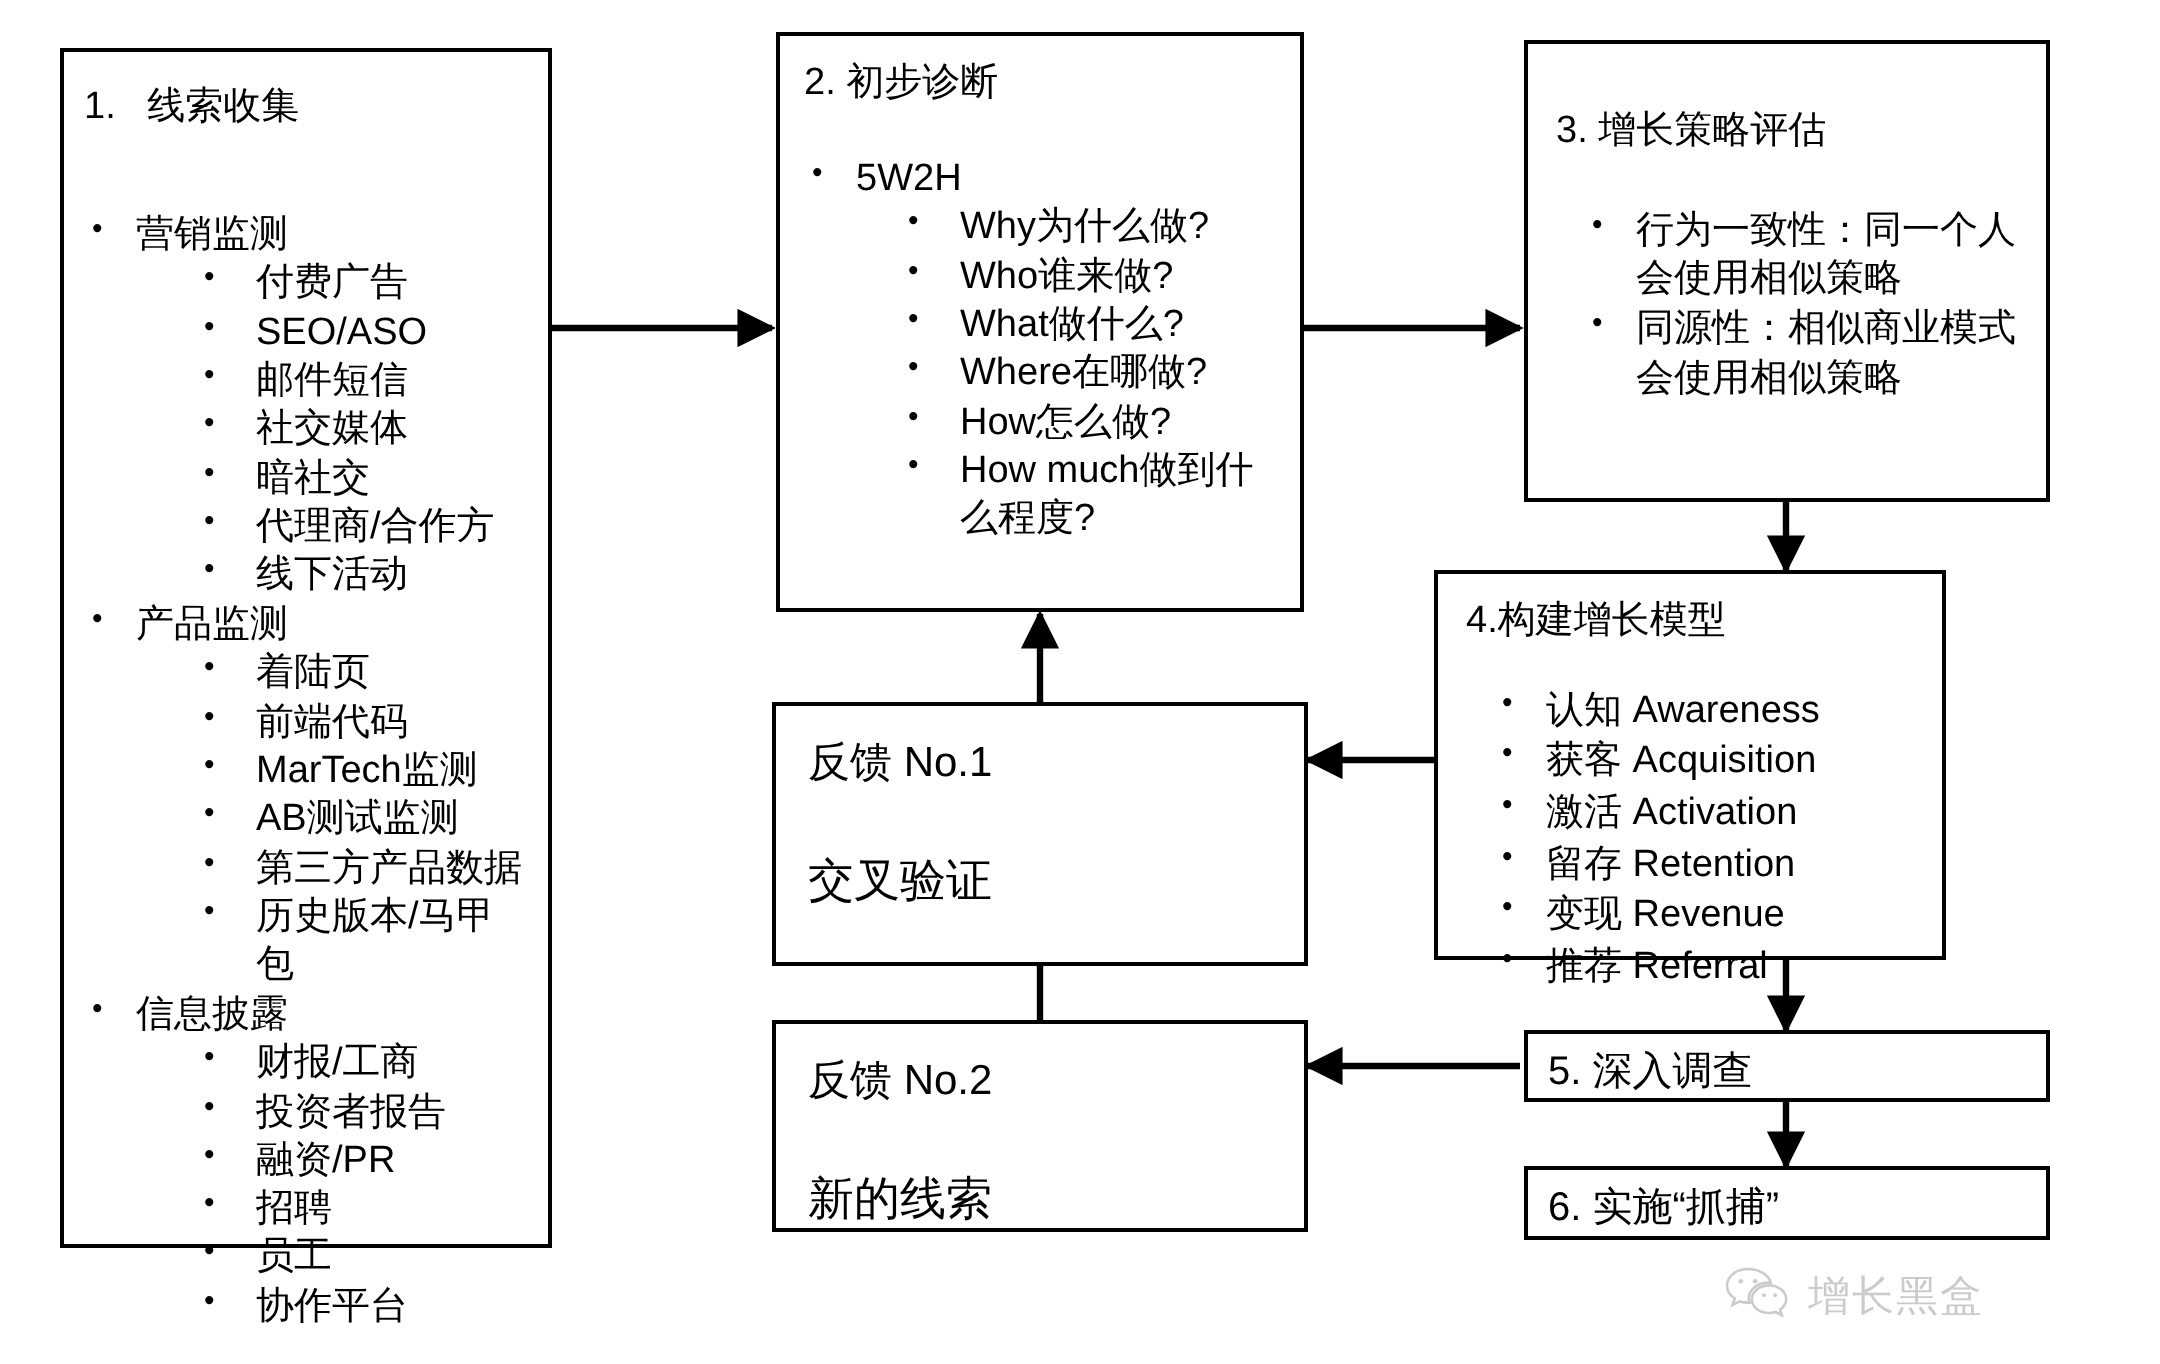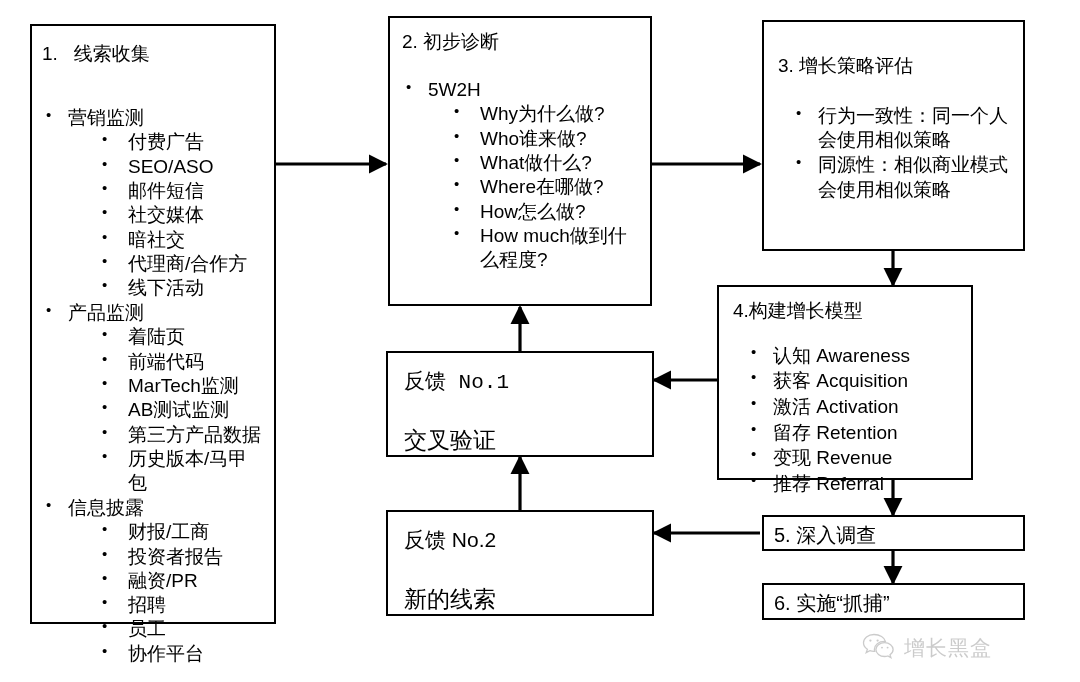--- a/index.html
+++ b/index.html
@@ -203,21 +203,21 @@
   </div>
 
   <div class="box" style="left:762px; top:515px; width:263px; height:36px; padding:5px 0 0 10px;">
     <div class="small-box-label">5. 深入调查</div>
   </div>
 
   <div class="box" style="left:762px; top:583px; width:263px; height:37px; padding:5px 16px 0 10px;">
     <div class="small-box-label">6. 实施“抓捕”</div>
   </div>
 
-  <div class="box" style="left:386px; top:351px; width:268px; height:106px; padding:14px 0 0 16px;font-family:Liberation Mono, monospace;">
+  <div class="box" style="left:386px; top:351px; width:268px; height:132px; padding:14px 0 0 16px;">
     <div class="fb-line1">反馈 No.1</div>
     <div class="fb-line2">交叉验证</div>
   </div>
 
   <div class="box" style="left:386px; top:510px; width:268px; height:106px; padding:14px 0 0 16px;">
     <div class="fb-line1">反馈 No.2</div>
     <div class="fb-line2">新的线索</div>
   </div>
 
   <div class="wm">

